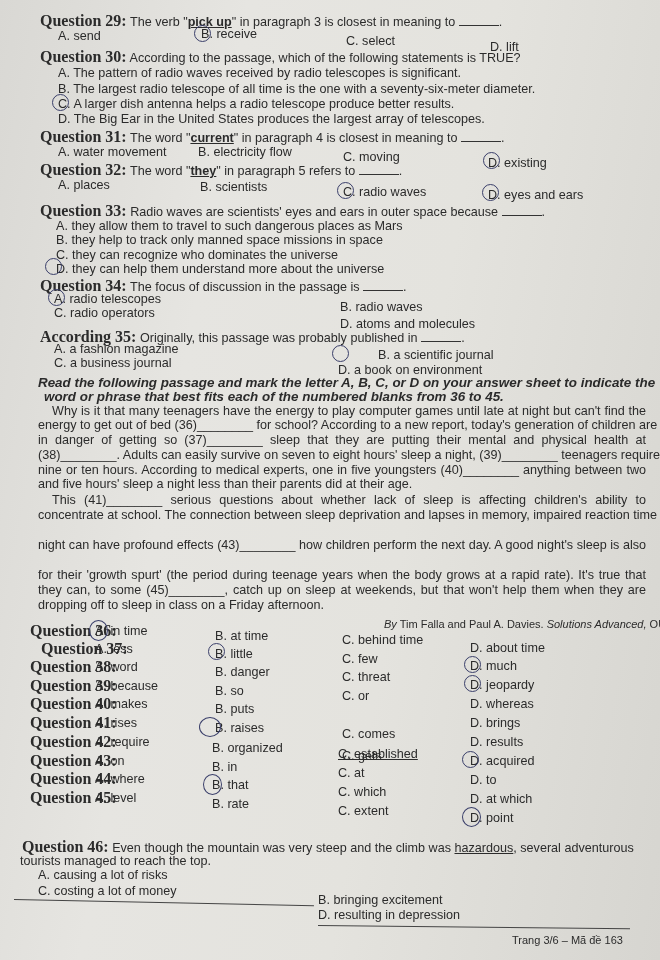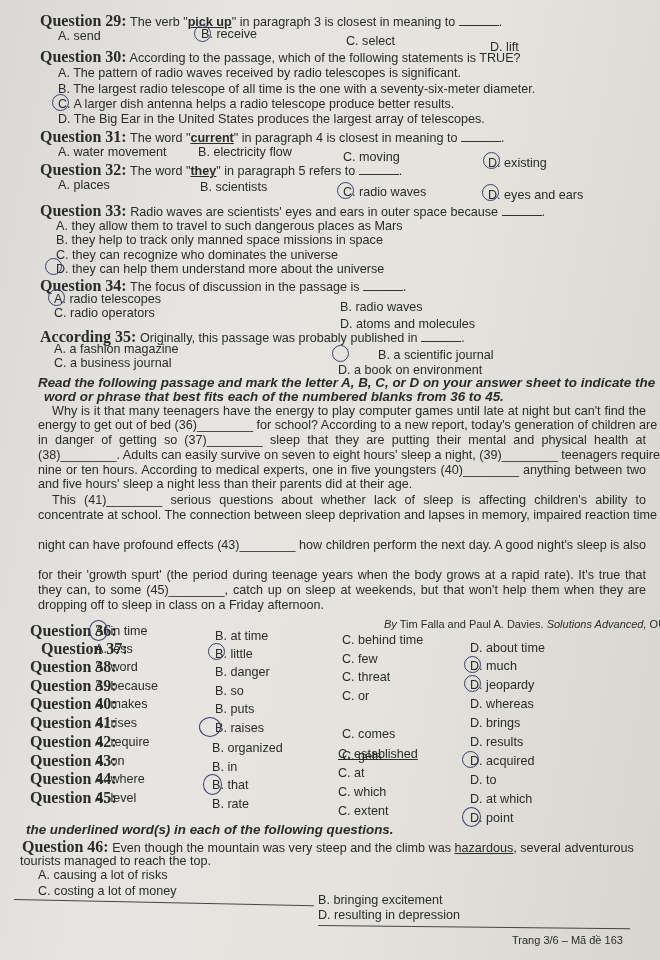--- a/index.html
+++ b/index.html
@@ -198,21 +198,20 @@
   </div>
   <div>
     <div class="ln q" style="left:30px;top:791px;">Question 45:</div>
     <div class="ln" style="left:95px;top:791px;">A. level</div>
     <div class="ln" style="left:212px;top:797px;">B. rate</div>
     <div class="ln" style="left:338px;top:804px;">C. extent</div>
     <div class="ln" style="left:470px;top:811px;">D. point</div>
     <div class="circ" style="left:462px;top:807px;width:17px;height:18px;"></div>
   </div>
 
-  <div class="ln it" style="left:26px;top:823px;">the underlined word(s) in each of the following questions.</div>
 
   <div class="ln" style="left:22px;top:840px;width:612px;">
     <span class="q">Question 46:</span>
     <span>Even though the mountain was very steep and the climb was</span>
     <span style="text-decoration:underline;">hazardous</span><span>, several adventurous</span>
   </div>
   <div class="ln" style="left:20px;top:854px;">tourists managed to reach the top.</div>
   <div class="ln" style="left:38px;top:868px;">A. causing a lot of risks</div>
   <div class="ln" style="left:38px;top:884px;">C. costing a lot of money</div>
   <div class="ln" style="left:318px;top:893px;">B. bringing excitement</div>

